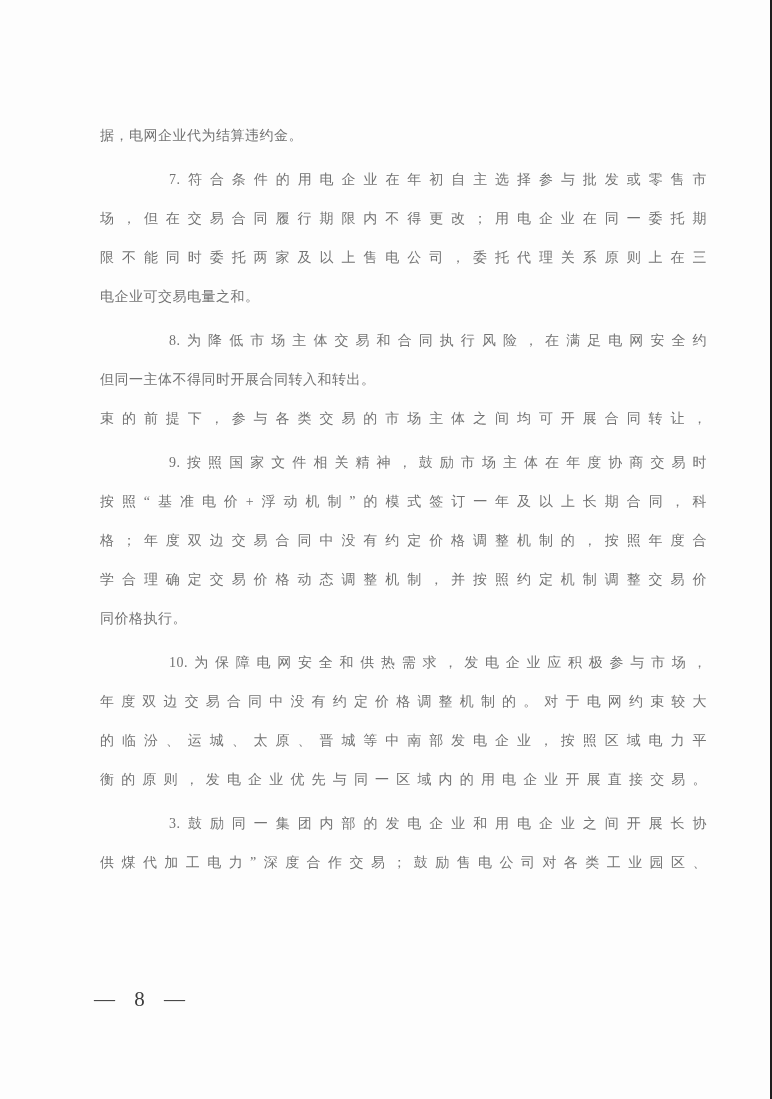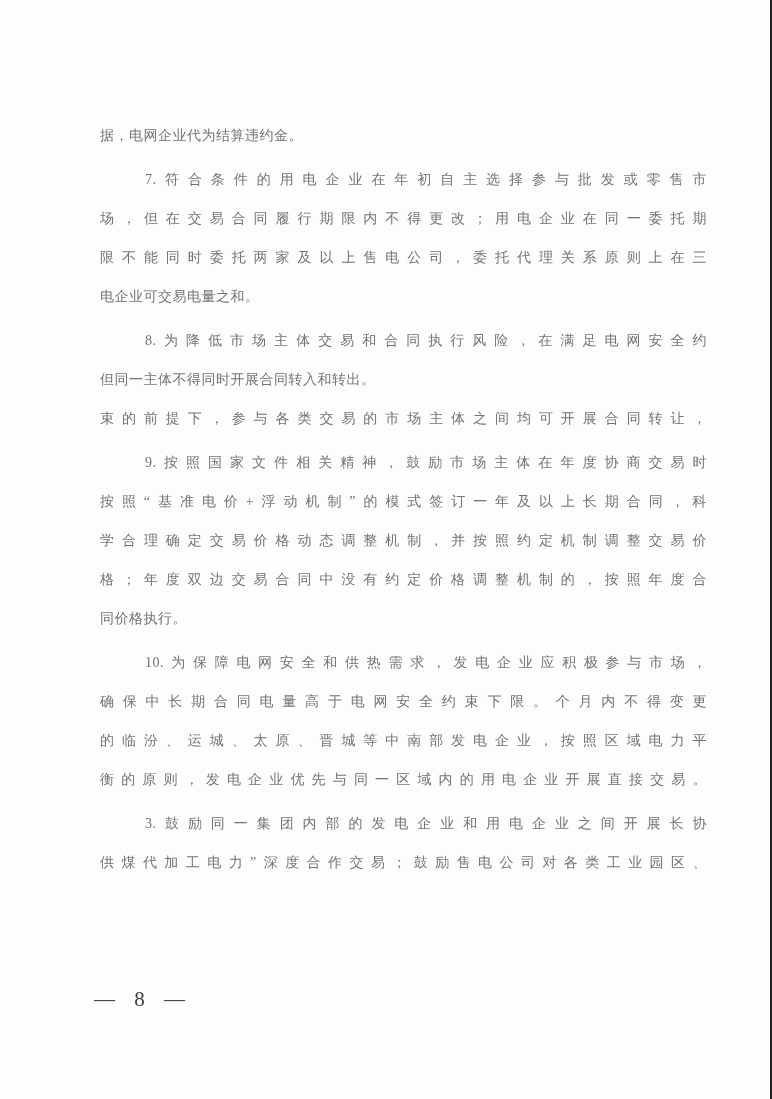--- a/index.html
+++ b/index.html
@@ -34,20 +34,21 @@
     text-align: left;
     letter-spacing: 0.5px;
   }
   .line.full {
     white-space: normal;
     text-align: justify;
     text-align-last: justify;
   }
   .line.indent {
     text-indent: 45px;
+    margin-left: 24px;
   }
   .footer {
     position: absolute;
     left: 94px;
     top: 984px;
     color: #3d3d3d;
     font-size: 21px;
     letter-spacing: 7px;
     line-height: 30px;
   }
@@ -75,27 +76,27 @@
         <div class="line">电企业可交易电量之和。</div>
       </div>
       <div class="para">
         <div class="line full indent">8.为降低市场主体交易和合同执行风险，在满足电网安全约</div>
         <div class="line">但同一主体不得同时开展合同转入和转出。</div>
         <div class="line full">束的前提下，参与各类交易的市场主体之间均可开展合同转让，</div>
       </div>
       <div class="para">
         <div class="line full indent">9.按照国家文件相关精神，鼓励市场主体在年度协商交易时</div>
         <div class="line full">按照“基准电价+浮动机制”的模式签订一年及以上长期合同，科</div>
+        <div class="line full">格；年度双边交易合同中没有约定价格调整机制的，按照年度合</div>
         <div class="line full">学合理确定交易价格动态调整机制，并按照约定机制调整交易价</div>
-        <div class="line full">格；年度双边交易合同中没有约定价格调整机制的，按照年度合</div>
         <div class="line">同价格执行。</div>
       </div>
       <div class="para">
         <div class="line full indent">10.为保障电网安全和供热需求，发电企业应积极参与市场，</div>
-        <div class="line full">确保中长期合同电量高于电网安全约束下限。个月内不得变更</div>
+        <div class="line full">年度双边交易合同中没有约定价格调整机制的。对于电网约束较大</div>
         <div class="line full">的临汾、运城、太原、晋城等中南部发电企业，按照区域电力平</div>
         <div class="line full">衡的原则，发电企业优先与同一区域内的用电企业开展直接交易。</div>
       </div>
       <div class="para">
         <div class="line full indent">3.鼓励同一集团内部的发电企业和用电企业之间开展长协</div>
         <div class="line full">供煤代加工电力”深度合作交易；鼓励售电公司对各类工业园区、</div>
       </div>
     </div>
   <div class="footer">— 8 —</div>
   <div class="scan-edge"></div>

